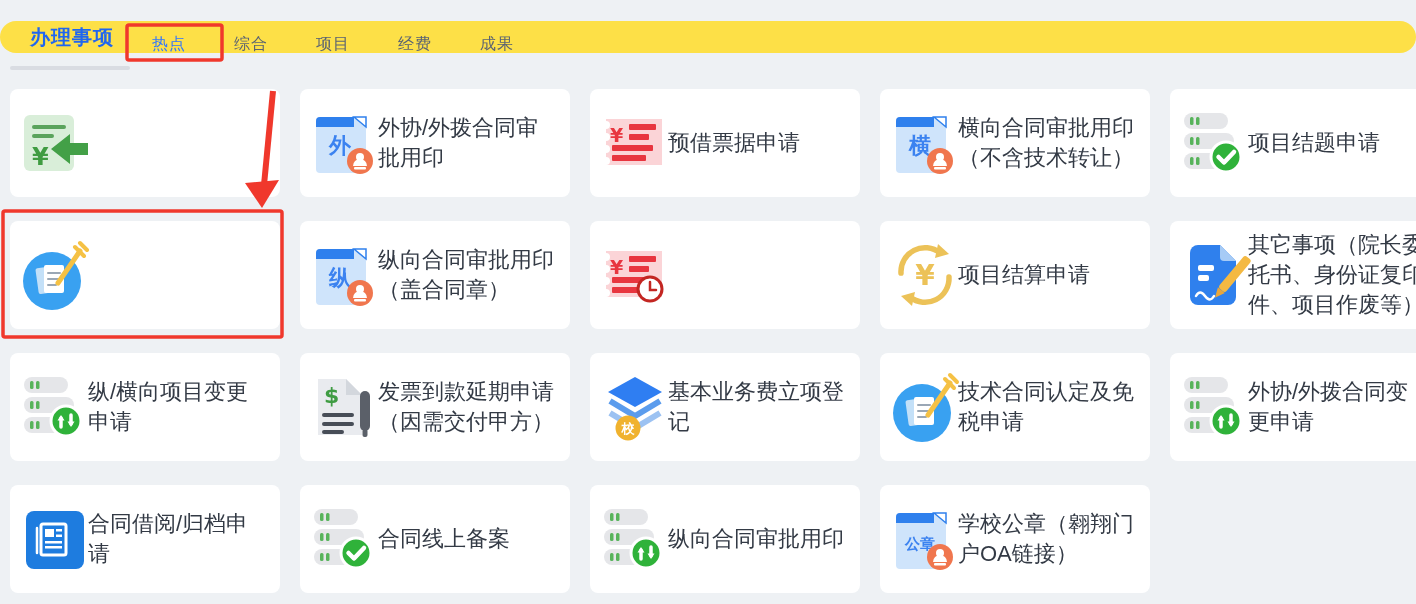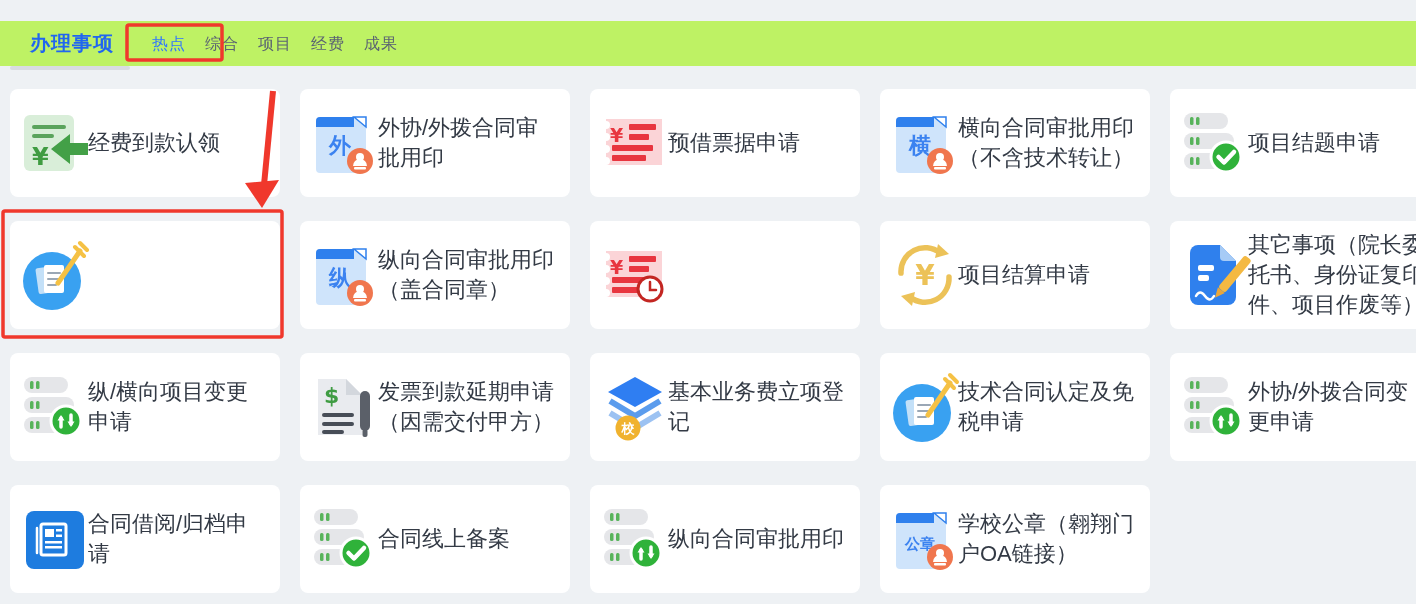--- a/index.html
+++ b/index.html
@@ -3,28 +3,28 @@
 <meta charset="utf-8">
 <style>
   html,body{margin:0;padding:0;}
   body{
     width:1416px;height:604px;position:relative;overflow:hidden;
     background:#eef1f4;
     font-family:"Liberation Sans","DejaVu Sans",sans-serif;
   }
   
   .topbar{
-    position:absolute;left:0;top:21px;width:1416px;height:45px;
-    background:#bef264;display:flex;align-items:center;
+    position:absolute;left:0;top:21px;width:1416px;height:32px;
+    background:#fde047;display:flex;align-items:center;border-radius:20px;
   }
   .page-title{
     margin-left:30px;font-size:20px;font-weight:bold;color:#2066f0;
     letter-spacing:1px;white-space:nowrap;
   }
-  .tabs{position:absolute;left:152px;top:0;height:46px;display:flex;align-items:center;gap:19px;}
+  .tabs{position:absolute;left:152px;top:0;height:46px;display:flex;align-items:center;gap:48px;}
   .tab{font-size:16px;color:#5a6372;cursor:pointer;white-space:nowrap;letter-spacing:1px;}
   .tab.active{color:#3076fe;}
   .scroll-thumb{
     position:absolute;left:10px;top:66px;width:120px;height:4px;
     background:#d9dce2;border-radius:2px;
   }
   
   .grid{
     position:absolute;left:10px;top:89px;width:1392px;
     display:grid;grid-template-columns:repeat(5,1fr);
@@ -61,21 +61,20 @@
 <div class="grid">
     <div class="card">
       <span class="icon-wrap">
         <svg width="66" height="72" viewBox="0 0 66 72" xmlns="http://www.w3.org/2000/svg">
           <rect x="2" y="8" width="50" height="56" rx="6" fill="#d9eed9"></rect>
           <path d="M12 20h30M12 29h18" stroke="#5aa35c" stroke-width="4" stroke-linecap="round" fill="none"></path>
           <text x="10" y="58" font-size="24" font-weight="bold" fill="#3f9c41" font-family="DejaVu Sans,sans-serif">¥</text>
           <path d="M66 36 h-18 v-9 l-19 15 19 15 v-9 h18 z" fill="#43a047"></path>
         </svg>
       </span>
-      <div class="card-label">经费到款认领</div>
     </div>
     <div class="card">
       <span class="icon-wrap">
         <svg width="66" height="72" viewBox="0 0 66 72" xmlns="http://www.w3.org/2000/svg">
           <rect x="4" y="10" width="50" height="56" rx="4" fill="#cfe4fb"></rect>
           <path d="M4 14 a4 4 0 0 1 4-4 h34 v10 h-38 z" fill="#2f80ed"></path>
           <path d="M42 10 l12 10 v-10 z" fill="#ffffff" stroke="#2f80ed" stroke-width="1.5"></path>
           <text x="28" y="46" text-anchor="middle" font-size="22" font-weight="bold" fill="#3b82f0">外</text>
           <circle cx="48" cy="54" r="13" fill="#f0764e"></circle>
           <circle cx="48" cy="50" r="4" fill="#ffffff"></circle>

